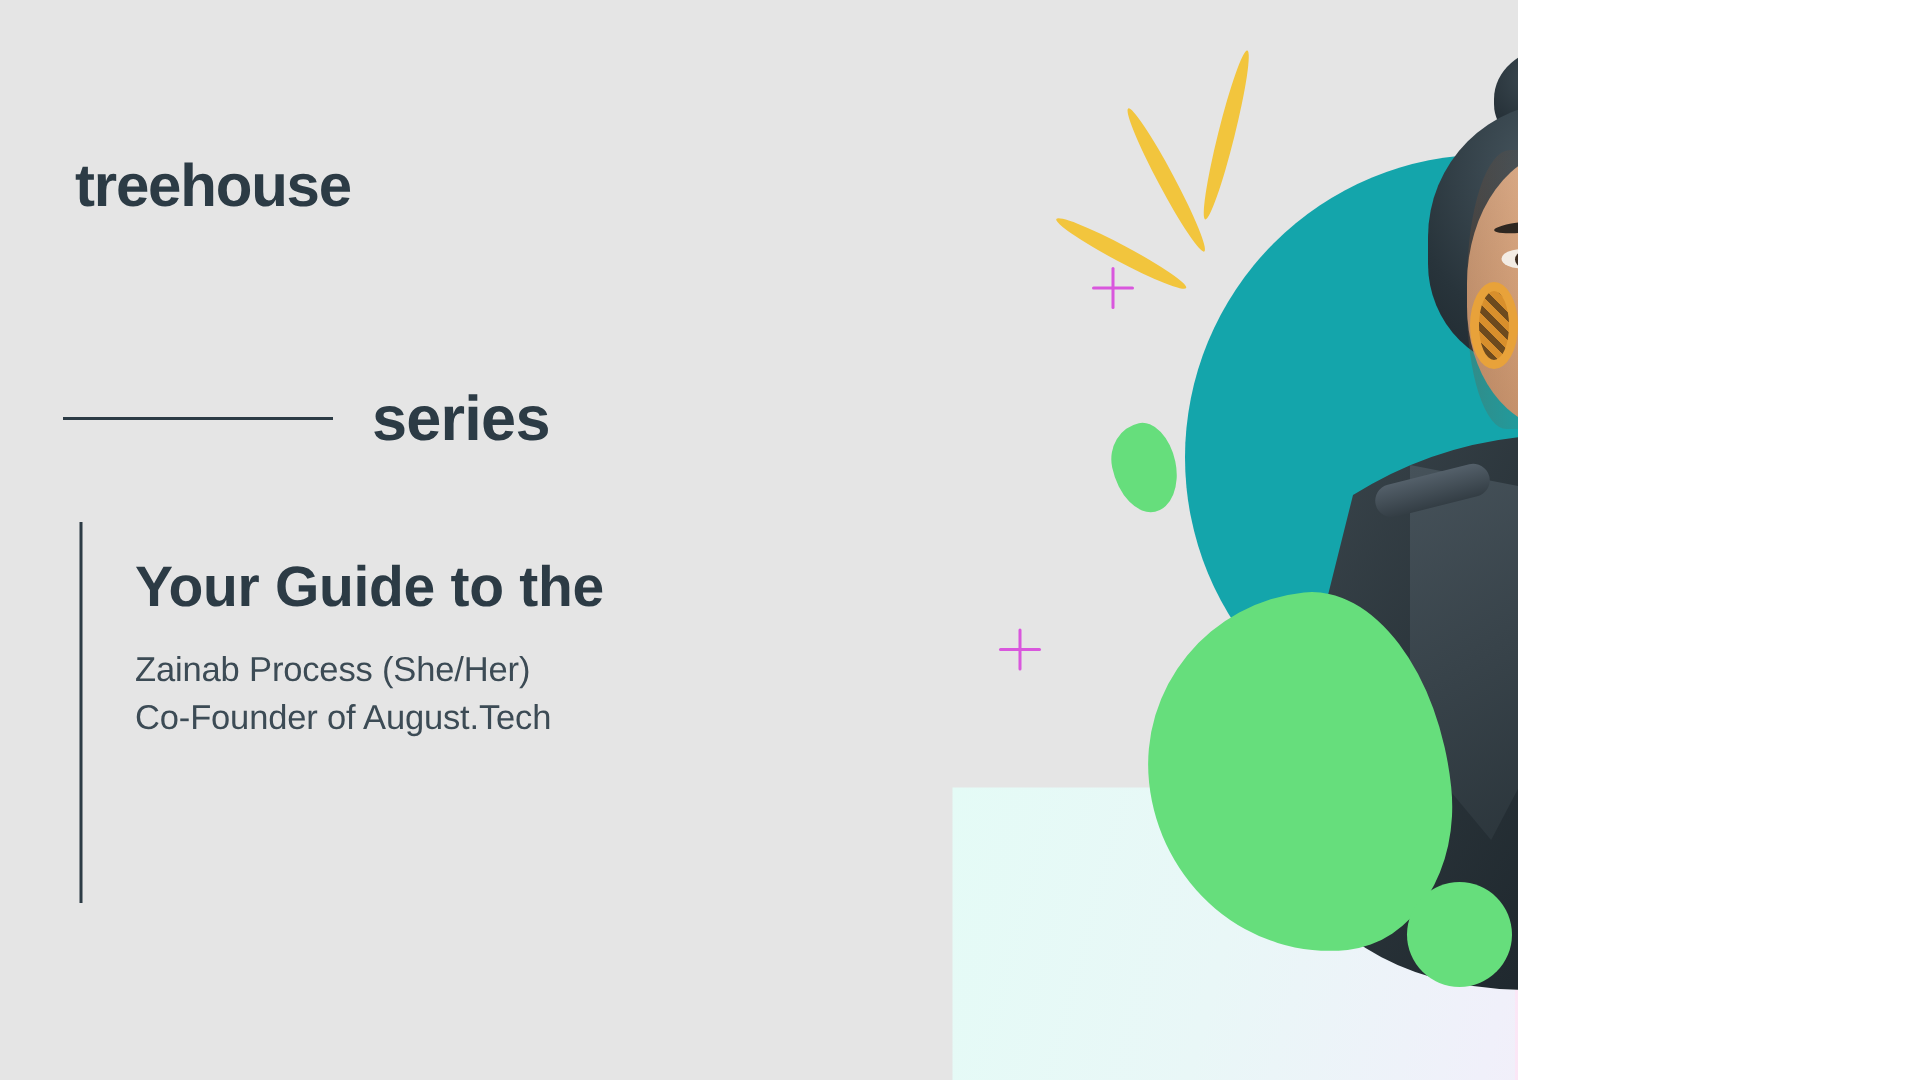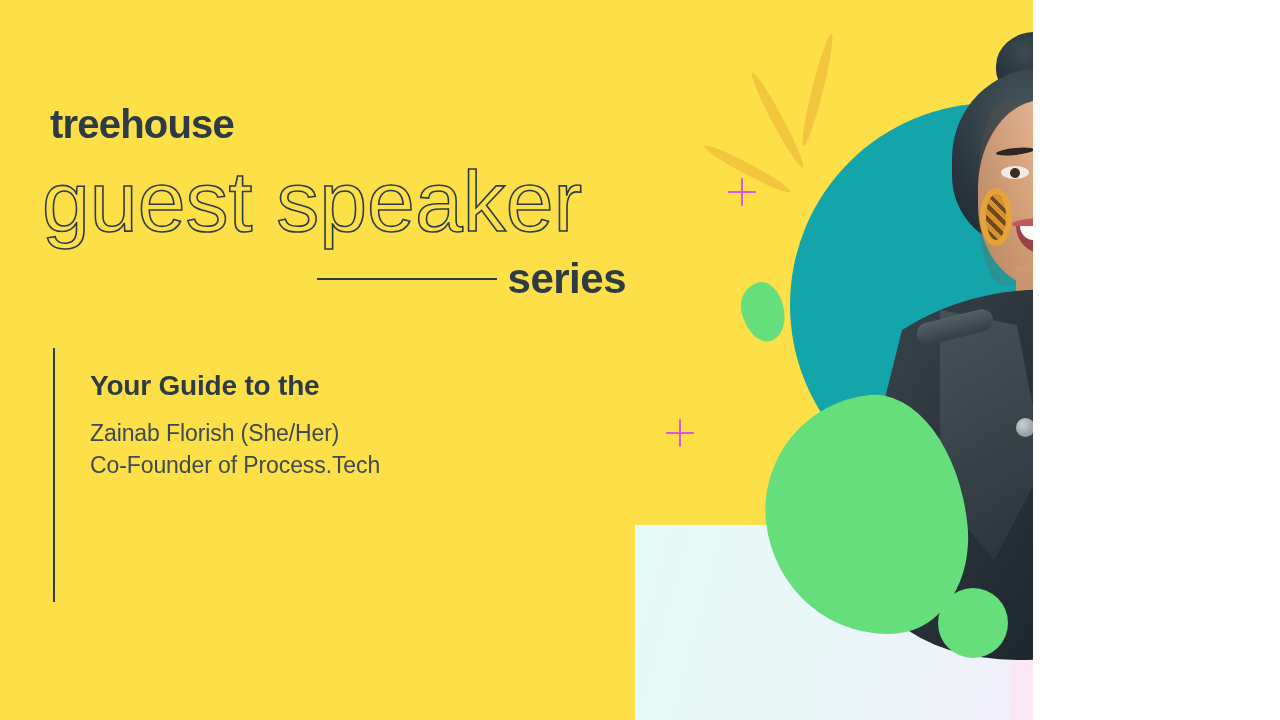--- a/index.html
+++ b/index.html
@@ -9,22 +9,21 @@
     background: #ffffff;
   }
   body {
     font-family: "Liberation Sans", "DejaVu Sans", sans-serif;
   }
   #stage {
     position: relative;
     width: 1012px;
     height: 720px;
     overflow: hidden;
-    background: #fde047;
-    padding-left: 21px;
+    background: #e5e5e5;
   }
 
   
   .panel-right {
     position: absolute;
     left: 1088px;
     top: 0px;
     width: 192px;
     height: 720px;
     background: linear-gradient(170deg, #f4f2fb 0%, #f6eef8 40%, #fbe9f4 72%, #fdf3f8 100%);
@@ -326,22 +325,21 @@
     -webkit-text-stroke: 1.6px #2c3b45;
     text-stroke: 1.6px #2c3b45;
   }
   .series-row {
     position: absolute;
     left: 42px;
     top: 258px;
     width: 584px;
     display: flex;
     align-items: center;
-    justify-content: flex-end;
-    gap: 11px;
+    gap: 26px;
   }
   .series-rule {
     display: block;
     width: 180px;
     height: 2px;
     background: #2c3b45;
   }
   .series-word {
     font-size: 42px;
     font-weight: 600;
@@ -359,21 +357,21 @@
     background: #2c3b45;
   }
 
   .details {
     position: absolute;
     left: 90px;
     top: 368px;
     width: 540px;
   }
   .talk-title {
-    font-size: 28px;
+    font-size: 38px;
     font-weight: 600;
     line-height: 1.30;
     color: #2c3b45;
     letter-spacing: -0.2px;
     margin: 0;
   }
   .speaker-name,
   .speaker-role {
     font-size: 23px;
     font-weight: 400;
@@ -450,30 +448,29 @@
   </div>
 
   <div class="blob-big"></div>
   <div class="blob-circle"></div>
 
   <div class="wave wave-1"></div>
   <div class="wave wave-2"></div>
 
   <div class="logo">treehouse</div>
 
-  <div class="headline-outline">guest speaker</div>
 
   <div class="series-row">
     <span class="series-rule"></span>
     <span class="series-word">series</span>
   </div>
 
   <div class="vrule"></div>
 
   <div class="details">
     <p class="talk-title">
       <span>Your Guide to the</span><br>
     </p>
-    <p class="speaker-name">Zainab Florish (She/Her)</p>
-    <p class="speaker-role">Co-Founder of Process.Tech</p>
+    <p class="speaker-name">Zainab Process (She/Her)</p>
+    <p class="speaker-role">Co-Founder of August.Tech</p>
   </div>
 
 </div>
 
 </body></html>

